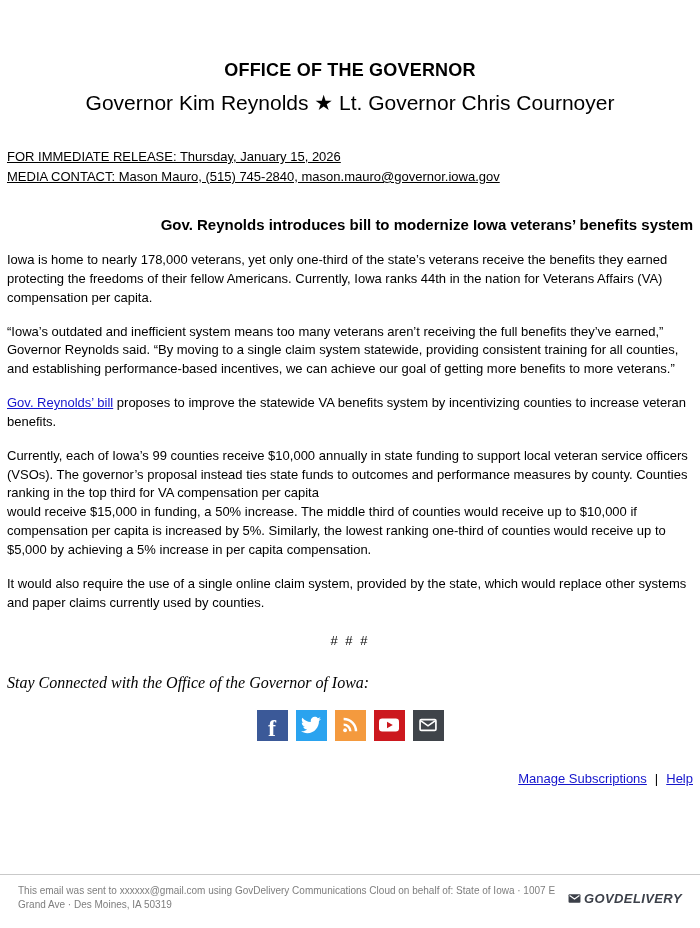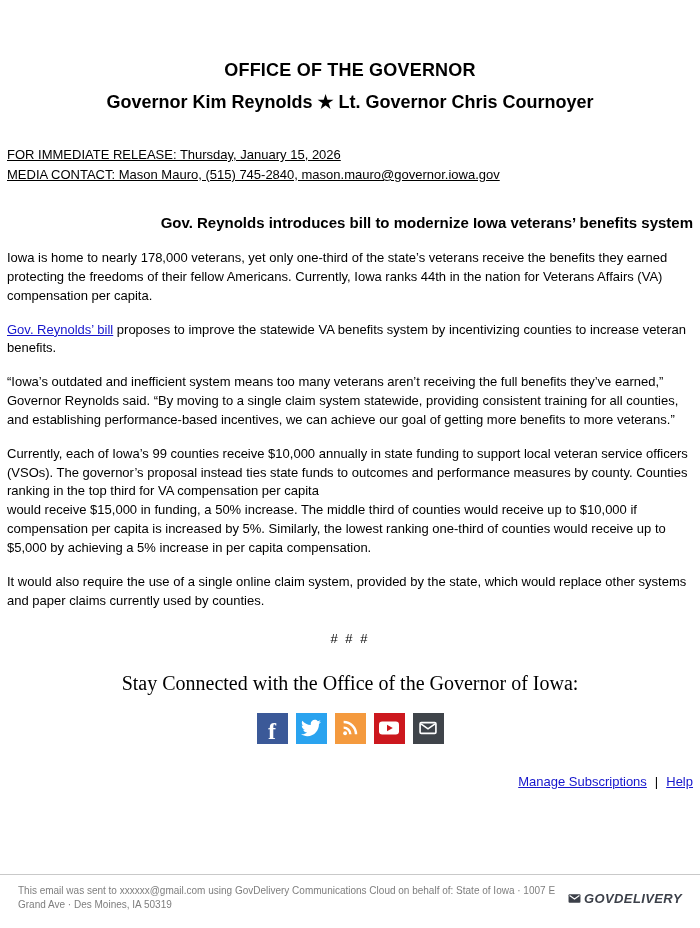--- a/index.html
+++ b/index.html
@@ -18,22 +18,22 @@
 
   .office-title {
     text-align: center;
     font-size: 18px;
     font-weight: bold;
     margin: 8px 0 10px 0;
     letter-spacing: 0.2px;
   }
   .governors-line {
     text-align: center;
-    font-size: 18px;
-    font-weight: bold;
+    font-size: 21px;
+    font-weight: normal;
     margin: 0 0 0 0;
   }
   .release-info { margin-top: 34px; font-size: 13px; text-decoration: underline; }
   .release-info p { margin: 0 0 5px 0; }
 
   .headline {
     text-align: right;
     font-size: 15px;
     font-weight: bold;
     margin: 32px 0 18px 0;
@@ -52,24 +52,25 @@
   }
 
   .end-marks {
     text-align: center;
     font-size: 13px;
     margin: 20px 0 10px 0;
     letter-spacing: 2px;
   }
 
   .stay-connected {
-    text-align: center;
+    text-align: left;
     font-family: "Liberation Serif", serif;
-    font-size: 20px;
+    font-size: 16px;
     margin: 26px 0 0 0;
+    font-style: italic;
   }
 
   .social-row {
     display: flex;
     justify-content: center;
     gap: 8px;
     margin-top: 18px;
   }
   .social {
     width: 31px;
@@ -139,23 +140,23 @@
     <h2 class="governors-line">Governor Kim Reynolds ★ Lt. Governor Chris Cournoyer</h2>
 
     <div class="release-info">
       <p>FOR IMMEDIATE RELEASE: Thursday, January 15, 2026</p>
       <p>MEDIA CONTACT: Mason Mauro, (515) 745-2840, mason.mauro@governor.iowa.gov</p>
     </div>
 
     <h3 class="headline">Gov. Reynolds introduces bill to modernize Iowa veterans’ benefits system</h3>
 
     <p class="body-p">Iowa is home to nearly 178,000 veterans, yet only one-third of the state’s veterans receive the benefits they earned protecting the freedoms of their fellow Americans. Currently, Iowa ranks 44th in the nation for Veterans Affairs (VA) compensation per capita.</p>
+    <p class="body-p">“Iowa’s outdated and inefficient system means too many veterans aren’t receiving the full benefits they’ve earned,” Governor Reynolds said. “By moving to a single claim system statewide, providing consistent training for all counties, and establishing performance-based incentives, we can achieve our goal of getting more benefits to more veterans.”</p>
+
     <p class="body-p"><a href="#">Gov. Reynolds’ bill</a><span> proposes to improve the statewide VA benefits system by incentivizing counties to increase veteran benefits.</span></p>
-
-    <p class="body-p">“Iowa’s outdated and inefficient system means too many veterans aren’t receiving the full benefits they’ve earned,” Governor Reynolds said. “By moving to a single claim system statewide, providing consistent training for all counties, and establishing performance-based incentives, we can achieve our goal of getting more benefits to more veterans.”</p>
 
     <p class="body-p">Currently, each of Iowa’s 99 counties receive $10,000 annually in state funding to support local veteran service officers (VSOs). The governor’s proposal instead ties state funds to outcomes and performance measures by county. Counties ranking in the top third for VA compensation per capita
 would receive $15,000 in funding, a 50% increase. The middle third of counties would receive up to $10,000 if compensation per capita is increased by 5%. Similarly, the lowest ranking one-third of counties would receive up to $5,000 by achieving a 5% increase in per capita compensation.</p>
     <p class="body-p">It would also require the use of a single online claim system, provided by the state, which would replace other systems and paper claims currently used by counties.</p>
 
     <p class="end-marks"># # #</p>
 
     <p class="stay-connected">Stay Connected with the Office of the Governor of Iowa:</p>
 
     <div class="social-row">

